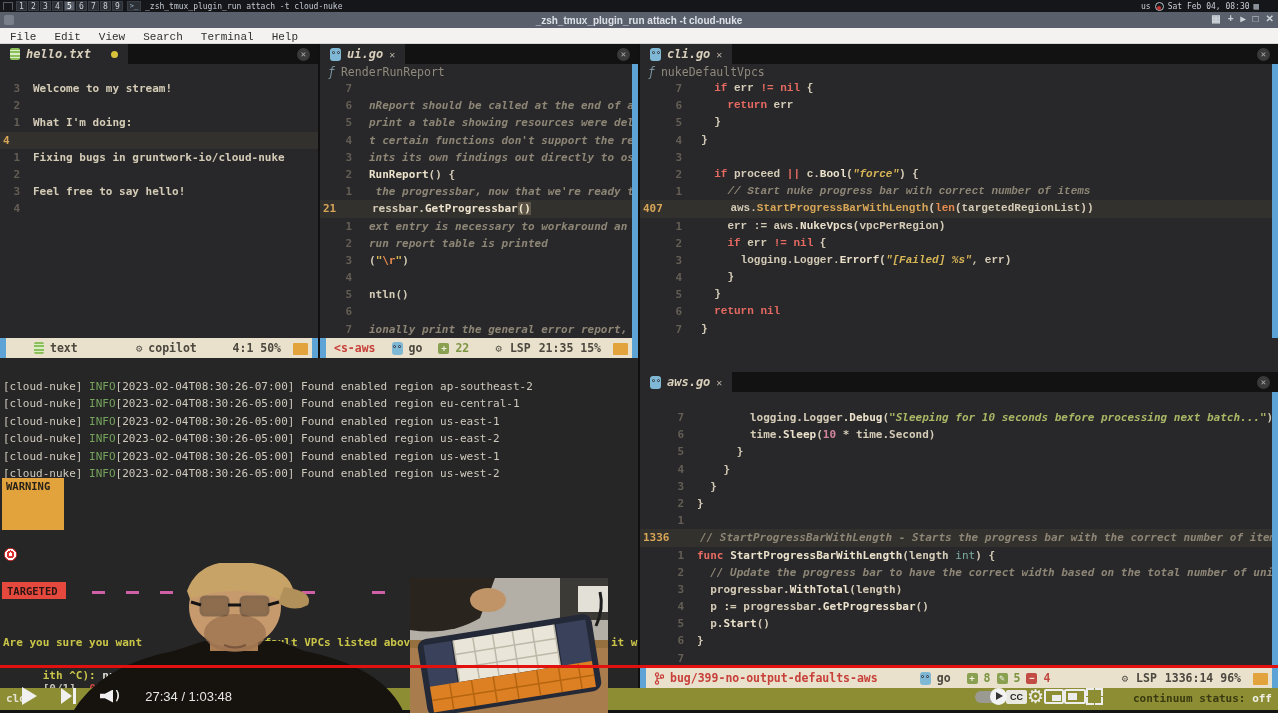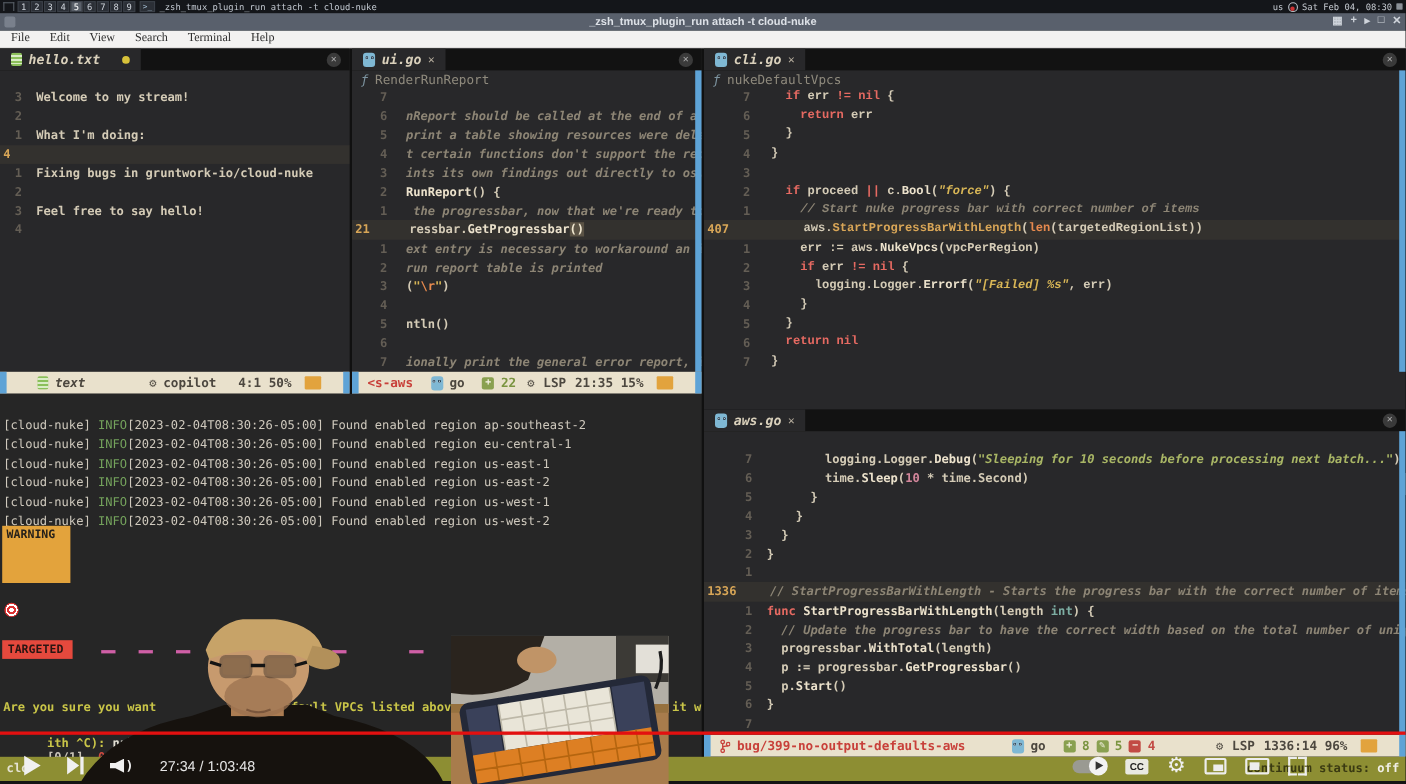--- a/index.html
+++ b/index.html
@@ -7,32 +7,32 @@
           font-family:"DejaVu Sans Mono",monospace;}
   
   .taskbar{position:absolute;left:0;top:0;width:1278px;height:12px;background:#14161a;
            display:flex;align-items:center;font-size:8px;color:#c7ccd3;}
   .ws-box{width:11px;height:10px;margin-right:1px;background:#2b2f36;color:#cdd2d9;
           display:flex;align-items:center;justify-content:center;border:1px solid #3a3f47;box-sizing:border-box;}
   .ws-box.active{background:#5a6069;color:#fff;}
   .term-btn{width:14px;height:10px;background:#2b2f36;border:1px solid #3a3f47;box-sizing:border-box;
             color:#9fb7c9;font-size:7px;display:flex;align-items:center;justify-content:center;margin:0 4px 0 3px;}
   .task-title{color:#c3c9d1;white-space:nowrap;}
-  .tb-right{margin-left:auto;display:flex;align-items:center;gap:4px;padding-right:3px;}
+  .tb-right{margin-left:auto;display:flex;align-items:center;gap:4px;padding-right:19px;}
   .clock-ic{width:9px;height:9px;border-radius:50%;border:1px solid #b9bfc6;position:relative;box-sizing:border-box;}
   .clock-ic::after{content:"";position:absolute;left:1px;bottom:0px;width:4px;height:4px;background:#c33;border-radius:50%;}
   .grid-ic{color:#aeb5bd;font-size:9px;line-height:9px;}
   .corner-ic{width:10px;height:8px;margin:0 3px;border:1px solid #565c64;border-bottom:none;box-sizing:border-box;}
   .titlebar{position:absolute;left:0;top:12px;width:1278px;height:16px;background:#59606c;
             display:flex;align-items:center;justify-content:center;font-family:"Liberation Sans",sans-serif;
             font-size:10px;color:#dde1e7;font-weight:bold;}
   .titlebar .win-ics{position:absolute;right:4px;top:1px;display:flex;gap:7px;color:#cfd4db;font-size:10px;}
   .titlebar .left-ic{position:absolute;left:4px;top:3px;width:10px;height:10px;background:#79808c;border-radius:2px;}
   .menubar{position:absolute;left:0;top:28px;width:1278px;height:16px;background:#f3f2f1;border-bottom:1px solid #d8d6d4;
-           display:flex;align-items:flex-start;gap:18px;padding-left:10px;font-family:Liberation Serif, serif;
+           display:flex;align-items:flex-end;gap:18px;padding-left:10px;font-family:Liberation Mono, monospace;
            font-size:11px;color:#2f2f2f;box-sizing:border-box;}
   
   .pane{position:absolute;background:#28282a;overflow:hidden;}
   .tabbar{height:20px;background:#121212;display:flex;align-items:center;}
   .tab{height:20px;display:flex;align-items:center;gap:6px;padding:0 10px;background:#28282a;}
   .tab-label{font-size:12px;font-weight:bold;font-style:italic;color:#d9d0bb;}
   .tab-x{color:#b9b0a0;font-size:10px;}
   .tab-dot{width:7px;height:7px;border-radius:50%;background:#d8c23a;margin-left:14px;}
   .pane-close{margin-left:auto;margin-right:8px;width:13px;height:13px;border-radius:50%;background:#3a3a3a;
               color:#a9a9a9;font-size:9px;display:flex;align-items:center;justify-content:center;}
@@ -47,33 +47,33 @@
   .cl{flex:none;}
   .t-pl{color:#d4cbb6;}
   .t-cm{color:#8d8575;font-style:italic;}
   .t-kw{color:#e66a62;}
   .t-fn{color:#ece2cc;font-weight:bold;}
   .t-fny{color:#d9a657;font-weight:bold;}
   .t-str{color:#d8b656;font-style:italic;}
   .t-strg{color:#a9b665;font-style:italic;}
   .t-org{color:#e78a4e;}
   .t-num{color:#d3869b;}
-  .t-typ{color:#7daea3;font-weight:bold;}
+  .t-typ{color:#7daea3;font-weight:normal;}
   .t-esc{color:#e78a4e;}
   .t-hl{color:#f0e7d0;background:#5b5345;}
   .g-hello .ln{width:20px;} .g-hello .cl{padding-left:6px;}
   .g-ui .ln{width:32px;}    .g-ui .cl{padding-left:10px;}
   .g-cli .ln{width:42px;}   .g-cli .cl{padding-left:12px;font-family:Liberation Mono, monospace;}
   .g-aws .ln{width:44px;}   .g-aws .cl{padding-left:6px;}
   
   .statusline{position:absolute;left:0;bottom:0;width:100%;height:20px;background:#e9e1cc;
               display:flex;align-items:center;font-size:11.5px;font-weight:bold;color:#4c473f;box-sizing:border-box;}
   .blue-cap{flex:none;width:6px;height:20px;background:#5ea3d6;}
   .sl-group{display:flex;align-items:center;gap:6px;padding:0 8px;white-space:nowrap;}
-  .sl-right{margin-left:auto;display:flex;align-items:center;gap:8px;padding-right:20px;white-space:nowrap;}
+  .sl-right{margin-left:auto;display:flex;align-items:flex-end;gap:8px;padding-right:4px;white-space:nowrap;}
   .sl-branch{color:#c8403a;}
   .gear{color:#5a554c;font-size:11px;}
   .yellow-block{flex:none;width:15px;height:12px;background:#e2a33d;border-radius:1px;margin-left:4px;}
   .go-icon{width:11px;height:13px;background:#7fb8d4;border-radius:3px;position:relative;flex:none;}
   .go-icon::before,.go-icon::after{content:"";position:absolute;top:3px;width:3px;height:3px;border-radius:50%;background:#e8f2f6;box-shadow:0 0 0 1px #27445a inset;}
   .go-icon::before{left:1.5px;} .go-icon::after{right:1.5px;}
   .file-icon{width:10px;height:12px;background:#8bbf5a;border-radius:2px;flex:none;
              background-image:repeating-linear-gradient(#8bbf5a 0 2px,#d9ecc6 2px 3.5px);}
   .badge{width:11px;height:11px;border-radius:2px;color:#f4f1e4;font-size:9px;line-height:11px;text-align:center;flex:none;}
   .badge.add,.badge.mod{background:#89a050;}
@@ -112,21 +112,21 @@
   
   .pc-left{position:absolute;left:22px;top:682px;height:28px;display:flex;align-items:center;gap:24px;z-index:50;}
   .play-tri{width:0;height:0;border-left:15px solid #f0f0f0;border-top:9px solid transparent;border-bottom:9px solid transparent;}
   .next-ic{display:flex;align-items:center;}
   .next-ic .tri{width:0;height:0;border-left:11px solid #f0f0f0;border-top:8px solid transparent;border-bottom:8px solid transparent;}
   .next-ic .bar{width:3px;height:16px;background:#f0f0f0;margin-left:1px;}
   .vol-ic{display:flex;align-items:center;color:#f0f0f0;}
   .vol-body{width:13px;height:13px;background:#f0f0f0;clip-path:polygon(0 32%,38% 32%,100% 0,100% 100%,38% 68%,0 68%);}
   .vol-wave{font-size:12px;font-weight:bold;margin-left:1px;}
   .pc-time{font-family:"Liberation Sans",sans-serif;font-size:13px;color:#e6e6e6;}
-  .pc-right{position:absolute;left:975px;top:687px;display:flex;align-items:center;gap:17px;z-index:50;}
+  .pc-right{position:absolute;left:975px;top:687px;display:flex;align-items:center;z-index:50;}
   .auto-pill{width:31px;height:12px;background:#9a9a92;border-radius:7px;position:relative;}
   .auto-knob{position:absolute;right:-1px;top:-3px;width:17px;height:17px;border-radius:50%;background:#f2f2f2;
              display:flex;align-items:center;justify-content:center;}
   .auto-knob .tri{width:0;height:0;border-left:7px solid #333;border-top:4.5px solid transparent;border-bottom:4.5px solid transparent;margin-left:1px;}
   .cc-btn{width:21px;height:14px;background:#e9e9e2;border-radius:2px;color:#222;font-family:"Liberation Sans",sans-serif;
           font-size:9px;font-weight:bold;display:flex;align-items:center;justify-content:center;}
   .gear-big{color:#f0f0f0;font-size:19px;line-height:19px;font-family:"DejaVu Sans",sans-serif;}
   .mini-ic{width:20px;height:15px;border:2px solid #ededed;border-radius:2px;position:relative;box-sizing:border-box;}
   .mini-ic::after{content:"";position:absolute;right:1px;bottom:1px;width:9px;height:6px;background:#ededed;}
   .theater-ic{width:22px;height:15px;border:2px solid #ededed;border-radius:2px;position:relative;box-sizing:border-box;}
@@ -192,21 +192,21 @@
       <div class="tab">
         <span class="file-icon"></span>
         <span class="tab-label">hello.txt</span>
         <span class="tab-dot"></span>
       </div>
       <span class="pane-close">✕</span>
     </div>
     <div class="code-area g-hello" style="padding-top:16px;"><div class="crow"><span class="ln">3</span><span class="cl"><span class="t-pl">Welcome to my stream!</span></span></div><div class="crow"><span class="ln">2</span><span class="cl"></span></div><div class="crow"><span class="ln">1</span><span class="cl"><span class="t-pl">What I'm doing:</span></span></div><div class="crow cur"><span class="ln lncur">4</span><span class="cl"></span></div><div class="crow"><span class="ln">1</span><span class="cl"><span class="t-pl">Fixing bugs in gruntwork-io/cloud-nuke</span></span></div><div class="crow"><span class="ln">2</span><span class="cl"></span></div><div class="crow"><span class="ln">3</span><span class="cl"><span class="t-pl">Feel free to say hello!</span></span></div><div class="crow"><span class="ln">4</span><span class="cl"></span></div></div>
     <div class="statusline">
       <span class="blue-cap"></span>
-      <span class="sl-group" style="padding-left:28px;font-style:italic;">
+      <span class="sl-group" style="padding-left:28px;">
         <span class="file-icon"></span>
         <span>text</span>
       </span>
       <span class="sl-group" style="margin-left:42px;">
         <span class="gear">⚙</span>
         <span>copilot</span>
       </span>
       <span class="sl-right">
         <span>4:1 50%</span>
         <span class="yellow-block"></span>
@@ -294,21 +294,21 @@
         <span>LSP</span>
         <span>407:9 74%</span>
         <span class="yellow-block"></span>
       </span>
       <span class="blue-cap"></span>
     </div>
   </div>
 
   <div class="terminal">
     <div id="info-lines">
-        <div class="tline" style="top: 20px;"><span>[cloud-nuke] </span><span class="lvl-info">INFO</span><span>[2023-02-04T08:30:26-05:00] Found enabled region ap-southeast-2</span></div>
+        <div class="tline" style="top: 20px;"><span>[cloud-nuke] </span><span class="lvl-info">INFO</span><span>[2023-02-04T08:30:26-07:00] Found enabled region ap-southeast-2</span></div>
         <div class="tline" style="top: 37.4px;"><span>[cloud-nuke] </span><span class="lvl-info">INFO</span><span>[2023-02-04T08:30:26-05:00] Found enabled region eu-central-1</span></div>
         <div class="tline" style="top: 54.8px;"><span>[cloud-nuke] </span><span class="lvl-info">INFO</span><span>[2023-02-04T08:30:26-05:00] Found enabled region us-east-1</span></div>
         <div class="tline" style="top: 72.2px;"><span>[cloud-nuke] </span><span class="lvl-info">INFO</span><span>[2023-02-04T08:30:26-05:00] Found enabled region us-east-2</span></div>
         <div class="tline" style="top: 89.6px;"><span>[cloud-nuke] </span><span class="lvl-info">INFO</span><span>[2023-02-04T08:30:26-05:00] Found enabled region us-west-1</span></div>
         <div class="tline" style="top: 107px;"><span>[cloud-nuke] </span><span class="lvl-info">INFO</span><span>[2023-02-04T08:30:26-05:00] Found enabled region us-west-2</span></div>
       </div>
     <div class="warn-box">WARNING</div>
     <div class="target-ic"></div>
     <div class="crit-box">TARGETED</div>
     <div class="dash" style="left:92px;"></div>

